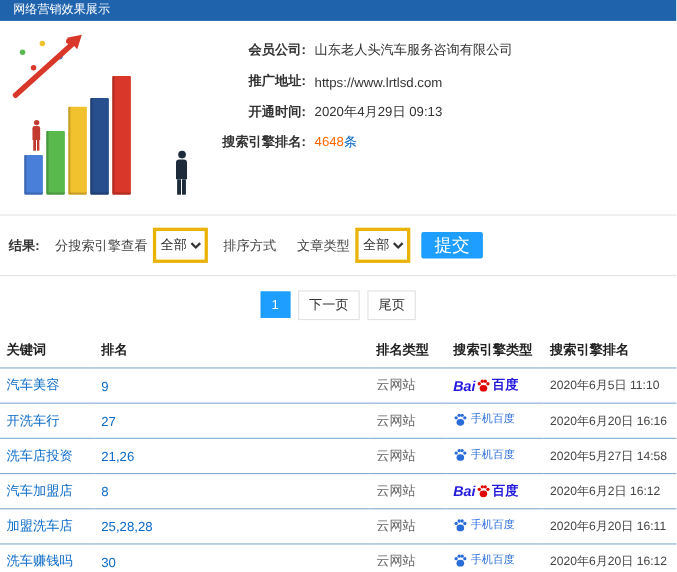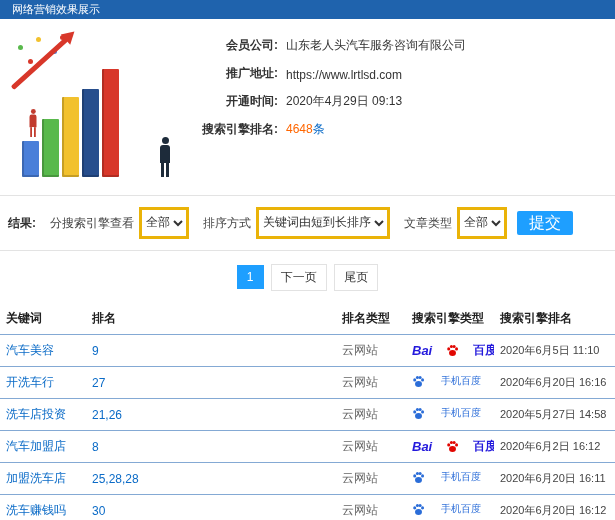--- a/index.html
+++ b/index.html
@@ -61,21 +61,21 @@
   table{width:100%;border-collapse:collapse;table-layout:fixed}
   th{font-weight:bold;color:#222;text-align:left;padding:7px 6px;font-size:12px;
      border-bottom:1px solid var(--row-border)}
   td{padding:7px 6px;border-bottom:1px solid var(--row-border);font-size:12px;
      white-space:nowrap;overflow:hidden}
   .col-kw{width:86px}.col-rank{width:250px}.col-rtype{width:70px}.col-engine{width:88px}.col-date{width:121px}
   .kw{color:var(--link)}
   .rank{color:var(--link)}
   .rtype{color:#666}
   .date{color:#444;font-size:11px}
-  .engine-baidu,.engine-mobile{display:inline-flex;align-items:center;gap:14px}
+  .engine-baidu,.engine-mobile{display:inline-flex;align-items:center;gap:1px}
   .bai{color:var(--baidu-blue);font-weight:bold;font-style:italic;font-size:13px}
   .du{color:var(--baidu-blue);font-weight:bold;font-size:12px}
   .mlabel{color:var(--mobile-blue);font-size:10px;margin-left:2px}
   .paw-red{fill:var(--baidu-red)}
   .paw-blue{fill:var(--mobile-blue)}
 </style>
 </head>
 <body>
 
 <div class="topbar">
@@ -130,23 +130,20 @@
   </div>
 </div>
 
 <div class="filterbar">
   <span class="result-label">结果:</span>
   <span class="f-label">分搜索引擎查看</span>
   <select>
     <option>全部</option>
   </select>
   <span class="f-label">排序方式</span>
-  <select>
-    <option>关键词由短到长排序</option>
-  </select>
   <span class="f-label">文章类型</span>
   <select>
     <option>全部</option>
   </select>
   <button class="submit-btn">提交</button>
 </div>
 
 <div class="pagination">
   <span class="page page-active">1</span>
   <span class="page">下一页</span>

